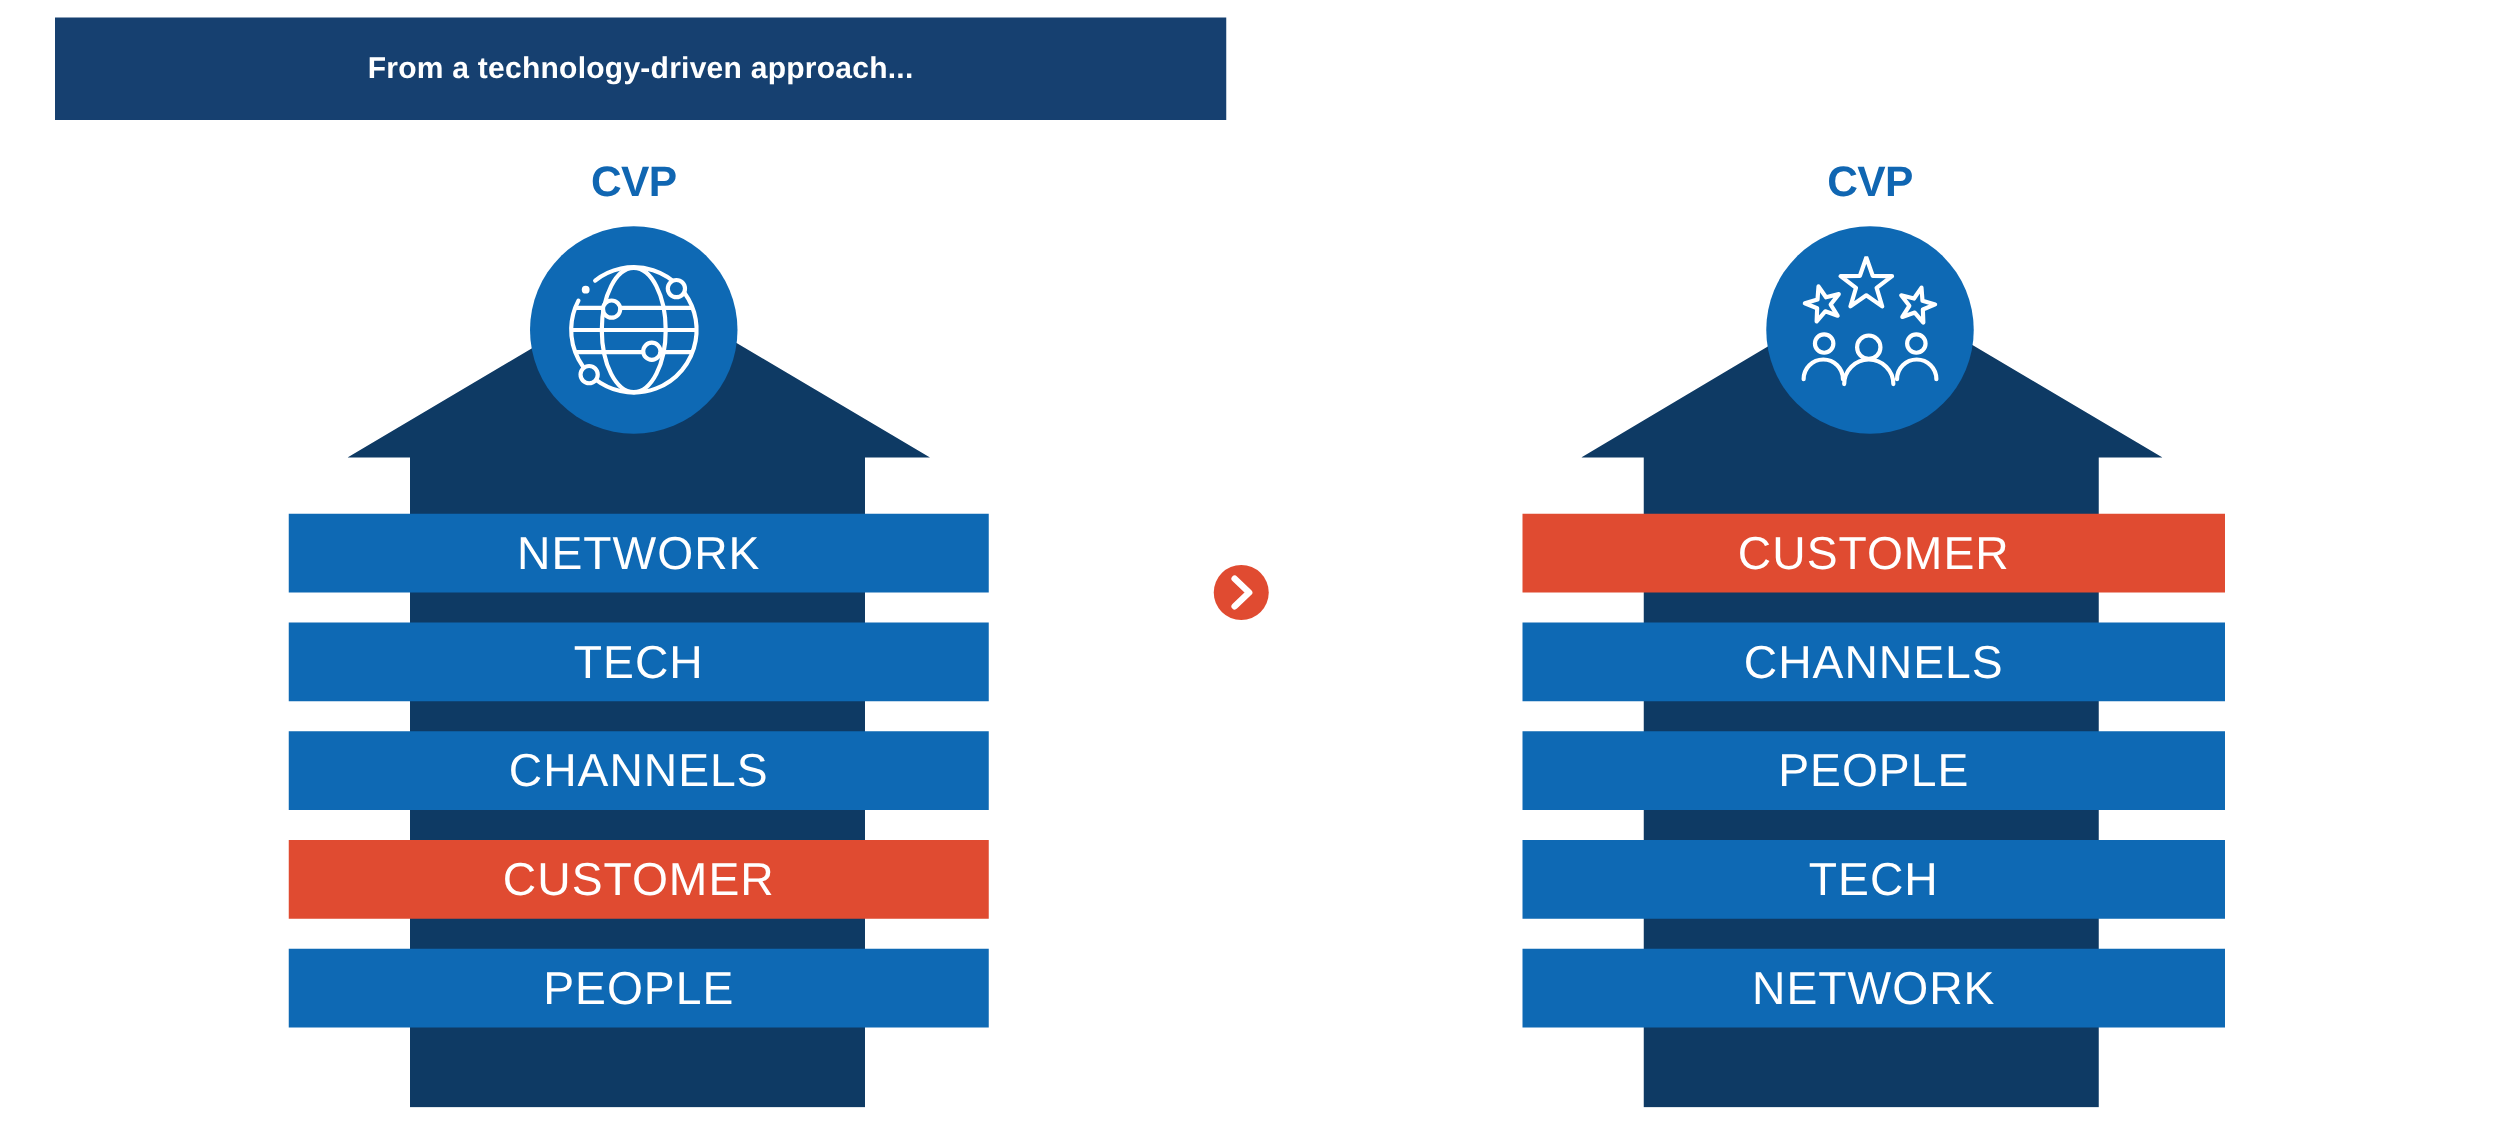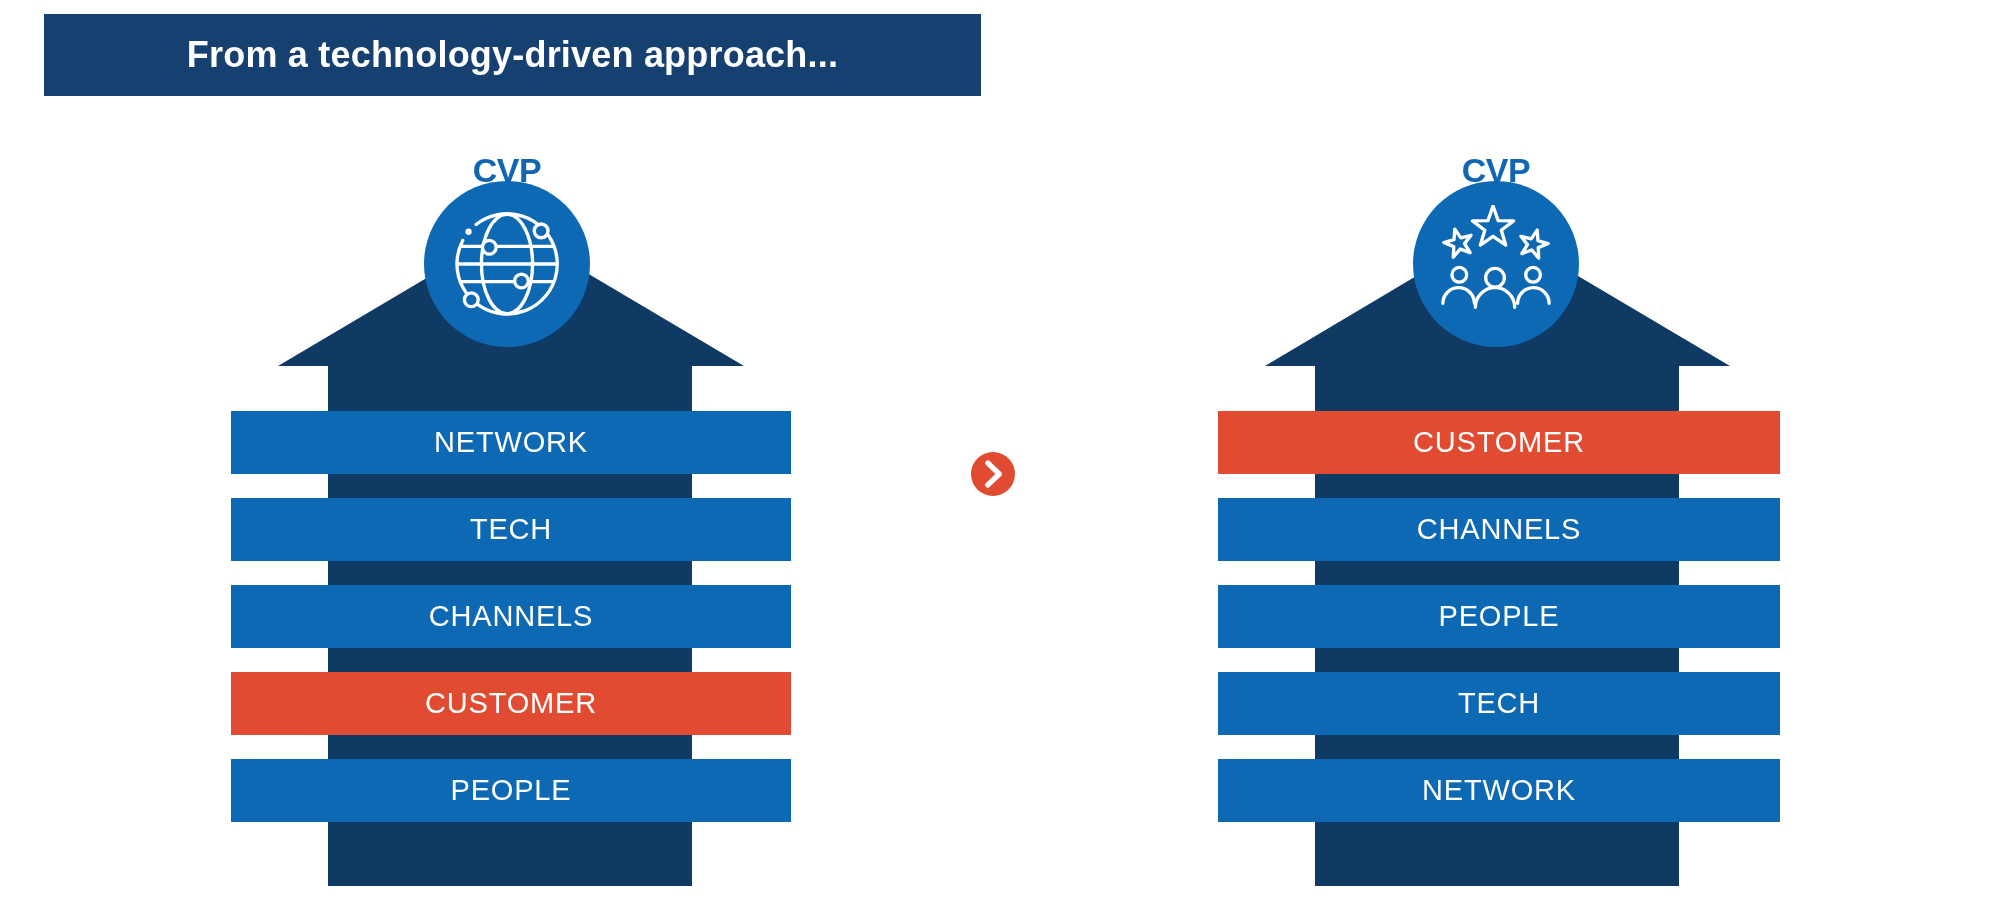--- a/index.html
+++ b/index.html
@@ -3,28 +3,28 @@
 <meta charset="utf-8">
 <style>
   html,body{margin:0;padding:0;background:#ffffff;}
   .canvas{
     position:relative;width:2000px;height:916px;background:#ffffff;overflow:hidden;
     font-family:"Liberation Sans",sans-serif;
   }
   .header{
     position:absolute;top:14px;height:82px;background:var(--header_navy,#164070);
     display:flex;align-items:center;justify-content:center;
-    color:#ffffff;font-size:36px;font-weight:bold;letter-spacing:.2px;
+    color:#ffffff;font-size:24px;font-weight:bold;letter-spacing:.2px;
   }
   .header-left{left:44px;width:937px;}
   .header-right{left:1038px;width:914px;}
   .cvp{
     position:absolute;top:125px;width:200px;height:42px;line-height:42px;
     text-align:center;font-size:34px;font-weight:bold;letter-spacing:-.5px;
-    color:var(--cvp_blue,#1066b2);z-index:6;margin-top:24px;
+    color:var(--cvp_blue,#1066b2);z-index:6;
   }
   .cvp-left{left:407px;}
   .cvp-right{left:1396px;}
   .arrow{
     position:absolute;top:228px;height:658px;background:var(--arrow_navy,#0e3a64);z-index:1;
   }
   .arrow-left{
     left:278px;width:466px;
     clip-path:polygon(233px 0,466px 138px,414px 138px,414px 658px,50px 658px,50px 138px,0 138px);
   }
@@ -38,21 +38,21 @@
     display:flex;align-items:center;justify-content:center;
   }
   .circle-left{left:424px;}
   .circle-right{left:1413px;}
   .cvp-circle svg{width:118px;height:118px;display:block;}
   .icon-stroke{stroke:#ffffff;fill:none;}
   .globe-node{fill:var(--bar_blue,#0e69b4);stroke:#ffffff;}
   .bar{
     position:absolute;height:63px;z-index:3;
     display:flex;align-items:center;justify-content:center;
-    color:#ffffff;font-size:29px;font-weight:400;letter-spacing:.8px;
+    color:#ffffff;font-size:37px;font-weight:400;letter-spacing:.8px;
   }
   .bar-left{left:231px;width:560px;}
   .bar-right{left:1218px;width:562px;}
   .row0{top:411px;} .row1{top:498px;} .row2{top:585px;} .row3{top:672px;} .row4{top:759px;}
   .transition-badge{
     position:absolute;left:971px;top:452px;width:44px;height:44px;border-radius:50%;
     background:var(--accent_red,#e04b31);z-index:7;
     display:flex;align-items:center;justify-content:center;
   }
   .transition-badge svg{width:44px;height:44px;display:block;}

